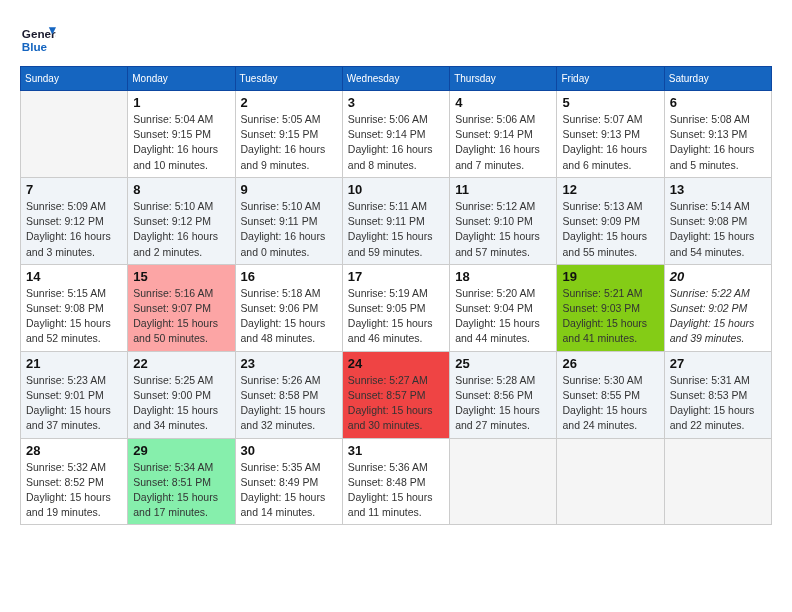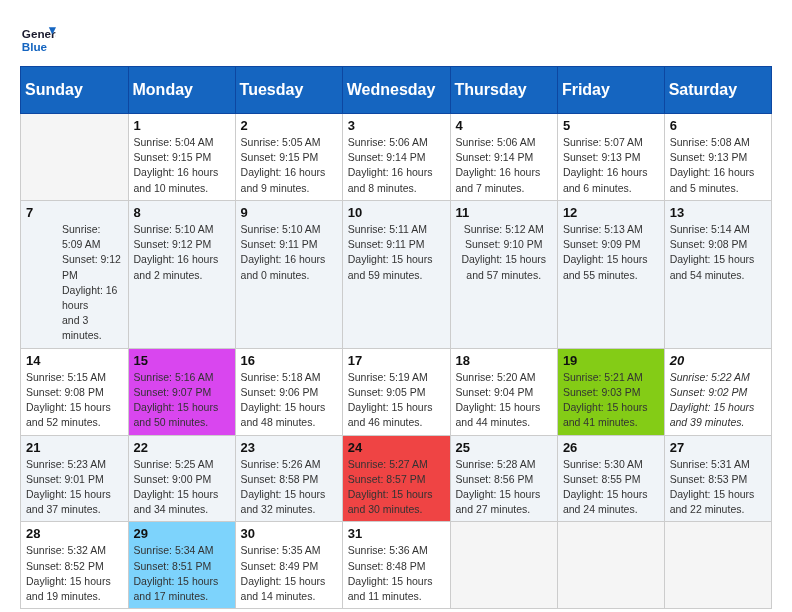--- a/index.html
+++ b/index.html
@@ -38,24 +38,24 @@
       color: #333;
     }
     .calendar-table {
       width: 100%;
       border-collapse: collapse;
       font-size: 11px;
     }
     .calendar-table th {
       background-color: #1565c0;
       color: #fff;
-      padding: 14px 4px;
+      padding: 6px 4px;
       text-align: left;
-      font-size: 16px;
-      font-weight: bold;
+      font-size: 10px;
+      font-weight: normal;
       border: 1px solid #0d47a1;
     }
     .calendar-table td {
       border: 1px solid #ccc;
       vertical-align: top;
       padding: 4px 5px;
       width: 108px;
       min-height: 80px;
       background: #fff;
     }
@@ -149,21 +149,21 @@
           <span class="day-number">6</span>
           <div class="day-info" style="white-space: pre-line;">Sunrise: 5:08 AM
 Sunset: 9:13 PM
 Daylight: 16 hours
 and 5 minutes.</div>
         </td>
       </tr>
       <tr>
         <td style="background: rgb(240, 244, 248);">
           <span class="day-number">7</span>
-          <div class="day-info" style="white-space: pre-line; margin-left: 36px;">Sunrise: 5:09 AM
+          <div class="day-info" style="white-space: pre-line;">Sunrise: 5:09 AM
 Sunset: 9:12 PM
 Daylight: 16 hours
 and 3 minutes.</div>
         </td>
         <td style="background: rgb(240, 244, 248);">
           <span class="day-number">8</span>
           <div class="day-info" style="white-space: pre-line;">Sunrise: 5:10 AM
 Sunset: 9:12 PM
 Daylight: 16 hours
 and 2 minutes.</div>
@@ -177,21 +177,21 @@
         </td>
         <td style="background: rgb(240, 244, 248);">
           <span class="day-number">10</span>
           <div class="day-info" style="white-space: pre-line;">Sunrise: 5:11 AM
 Sunset: 9:11 PM
 Daylight: 15 hours
 and 59 minutes.</div>
         </td>
         <td style="background: rgb(240, 244, 248);">
           <span class="day-number">11</span>
-          <div class="day-info" style="white-space: pre-line; text-align: center;">Sunrise: 5:12 AM
+          <div class="day-info" style="white-space: pre-line;">Sunrise: 5:12 AM
 Sunset: 9:10 PM
 Daylight: 15 hours
 and 57 minutes.</div>
         </td>
         <td style="background: rgb(240, 244, 248);">
           <span class="day-number">12</span>
           <div class="day-info" style="white-space: pre-line;">Sunrise: 5:13 AM
 Sunset: 9:09 PM
 Daylight: 15 hours
 and 55 minutes.</div>
@@ -205,21 +205,21 @@
         </td>
       </tr>
       <tr>
         <td style="background: rgb(255, 255, 255);">
           <span class="day-number">14</span>
           <div class="day-info" style="white-space: pre-line;">Sunrise: 5:15 AM
 Sunset: 9:08 PM
 Daylight: 15 hours
 and 52 minutes.</div>
         </td>
-        <td style="background: #d946ef;">
+        <td style="background: #fca5a5;">
           <span class="day-number">15</span>
           <div class="day-info" style="white-space: pre-line;">Sunrise: 5:16 AM
 Sunset: 9:07 PM
 Daylight: 15 hours
 and 50 minutes.</div>
         </td>
         <td style="background: rgb(255, 255, 255);">
           <span class="day-number">16</span>
           <div class="day-info" style="white-space: pre-line;">Sunrise: 5:18 AM
 Sunset: 9:06 PM
@@ -307,21 +307,21 @@
         </td>
       </tr>
       <tr>
         <td style="background: rgb(255, 255, 255);">
           <span class="day-number">28</span>
           <div class="day-info" style="white-space: pre-line;">Sunrise: 5:32 AM
 Sunset: 8:52 PM
 Daylight: 15 hours
 and 19 minutes.</div>
         </td>
-        <td style="background: #7dd3fc;">
+        <td style="background: #86efac;">
           <span class="day-number">29</span>
           <div class="day-info" style="white-space: pre-line;">Sunrise: 5:34 AM
 Sunset: 8:51 PM
 Daylight: 15 hours
 and 17 minutes.</div>
         </td>
         <td style="background: rgb(255, 255, 255);">
           <span class="day-number">30</span>
           <div class="day-info" style="white-space: pre-line;">Sunrise: 5:35 AM
 Sunset: 8:49 PM

